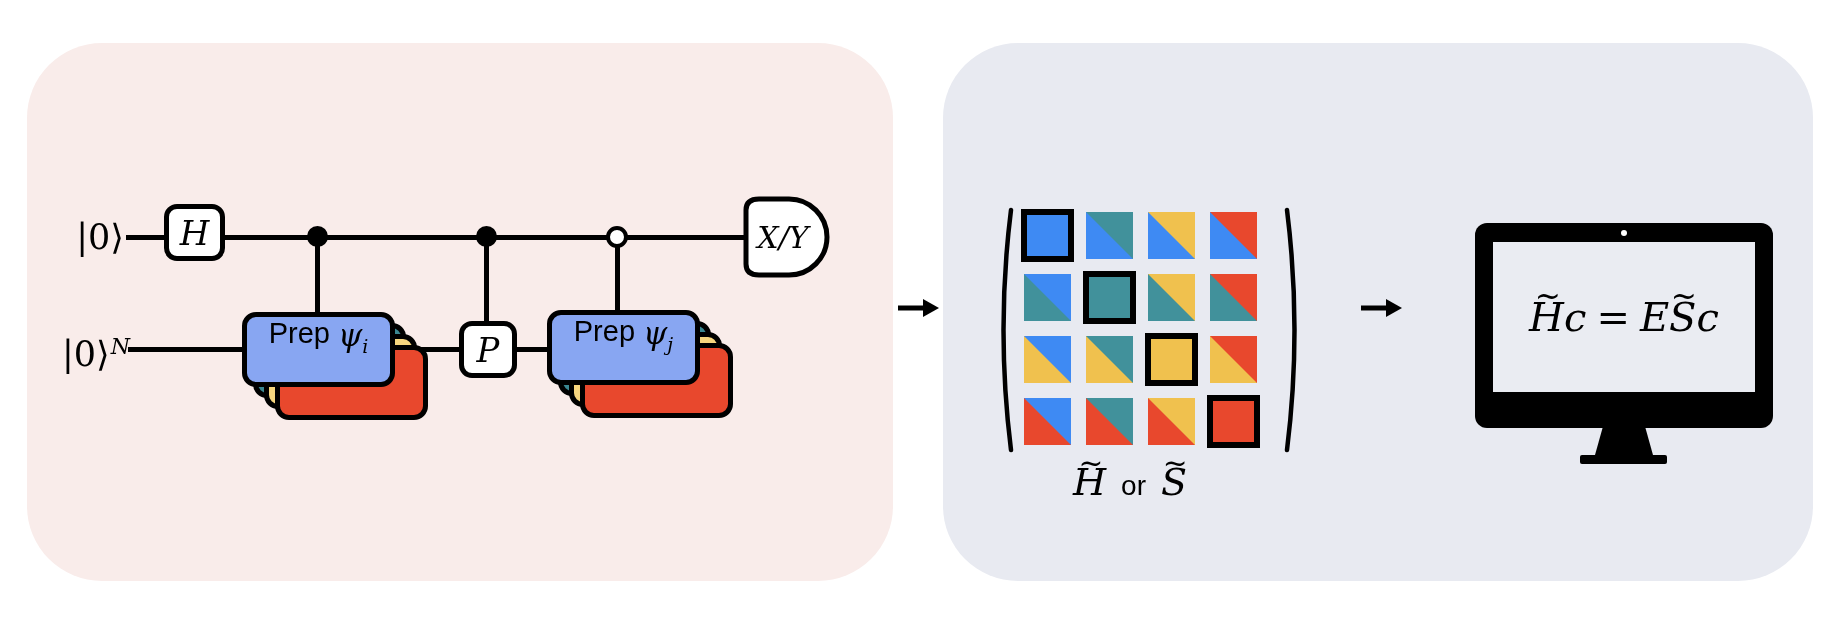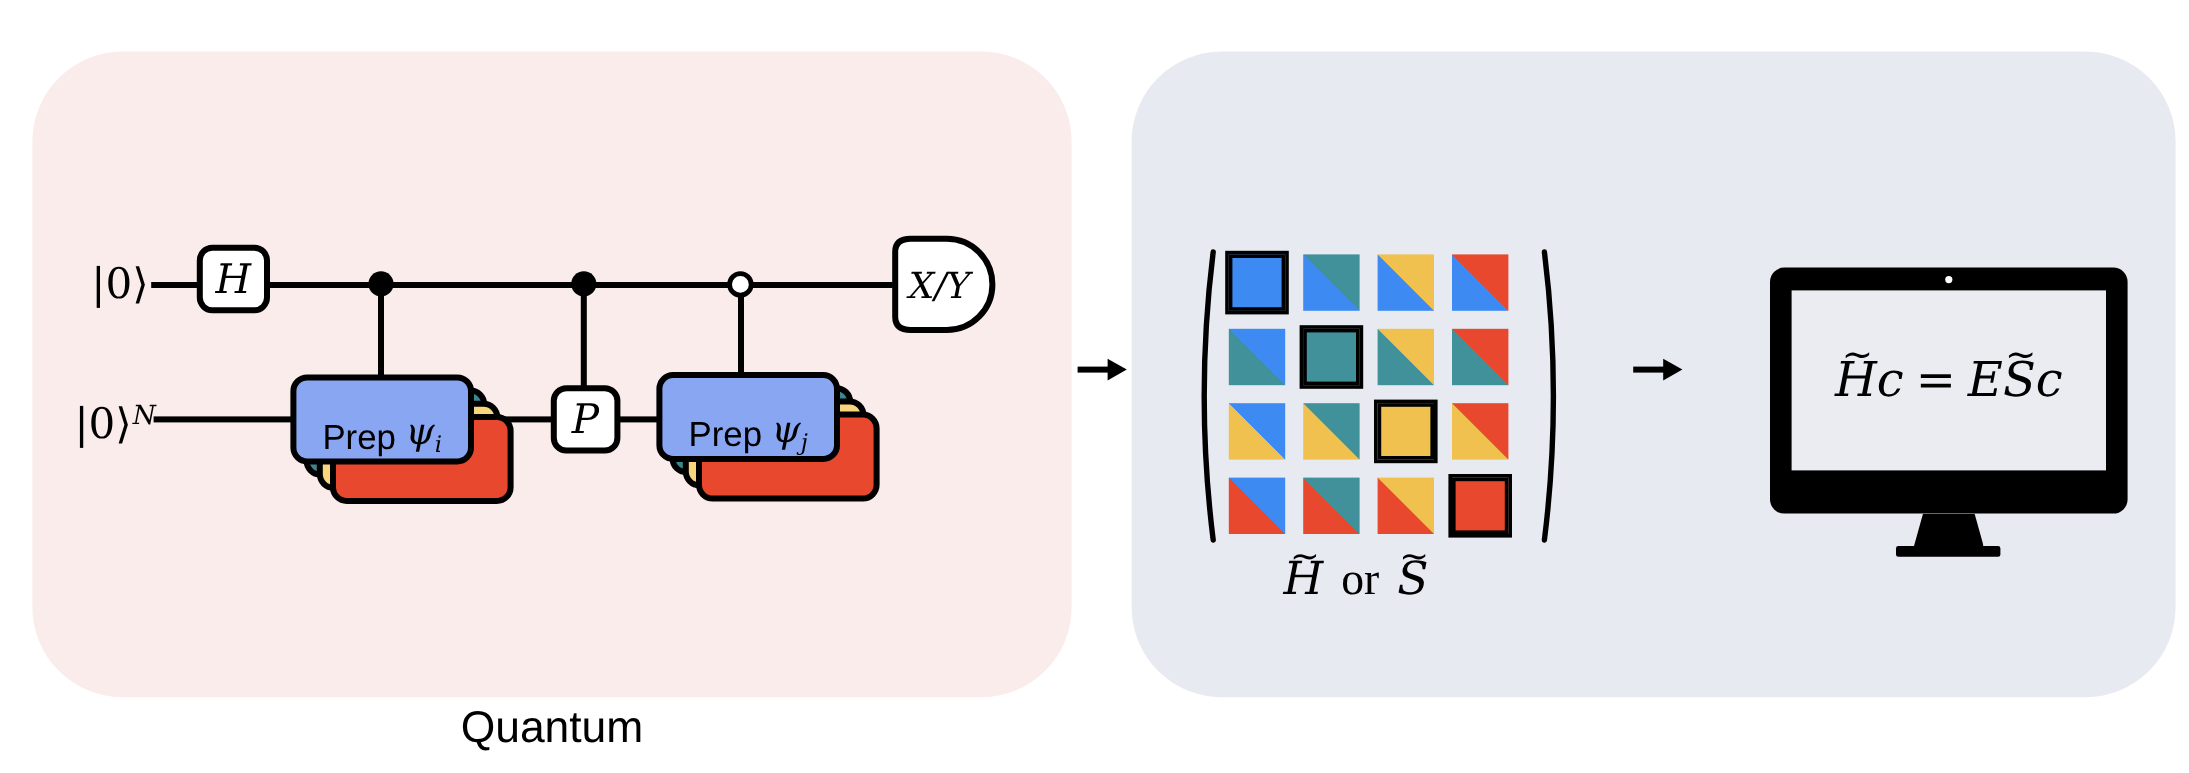--- a/index.html
+++ b/index.html
@@ -21,32 +21,32 @@
   .wire{position:absolute;background:#000;}
   .ctrl-dot{position:absolute;width:21px;height:21px;border-radius:50%;background:#000;}
   .ctrl-open{position:absolute;width:14px;height:14px;border:4.5px solid #000;border-radius:50%;background:#fff;}
   
   .gate{position:absolute;background:#fff;border:5px solid #000;border-radius:13px;
         display:flex;align-items:center;justify-content:center;font-size:34px;box-sizing:border-box;}
   
   .prep-stack{position:absolute;width:186px;height:108px;}
   .prep-layer{position:absolute;width:153px;height:75px;border:5px solid #000;border-radius:14px;box-sizing:border-box;}
   .prep-card{position:absolute;left:0;top:0;width:153px;height:75px;border:5px solid #000;border-radius:14px;
-             box-sizing:border-box;display:flex;align-items:flex-end;justify-content:center;gap:8px;}
+             box-sizing:border-box;display:flex;align-items:flex-start;justify-content:center;gap:8px;}
   .prep-word{font-size:29px;}
   .psi{font-size:31px;}
   .psi-sub{font-size:19px;vertical-align:-7px;}
   
   .matrix-grid{position:absolute;left:1024px;top:212px;display:grid;
                grid-template-columns:repeat(4,47px);grid-auto-rows:47px;gap:15px;}
   .tile{width:47px;height:47px;}
   .tile.diag{box-sizing:border-box;border:3px solid #000;outline:3px solid #000;}
   .matrix-label{position:absolute;left:1000px;top:460px;width:260px;display:flex;
                 justify-content:center;align-items:baseline;gap:15px;font-size:38px;}
-  .matrix-label .or-word{font-size:38px;font-family:Liberation Serif, serif;font-style:normal;}
+  .matrix-label .or-word{font-size:28px;font-family:Liberation Sans, sans-serif;font-style:normal;}
   
   .tilded{position:relative;display:inline-block;}
   .tilded .mk{position:absolute;left:54%;transform:translateX(-50%);top:-0.50em;font-size:0.78em;font-style:normal;}
   
   .monitor{position:absolute;left:1475px;top:223px;width:298px;height:205px;background:#000;border-radius:12px;}
   .monitor-screen{position:absolute;left:18px;top:19px;width:262px;height:150px;background:#EAECF2;
                   display:flex;align-items:center;justify-content:center;}
   .camera-dot{position:absolute;left:50%;top:7px;width:6px;height:6px;margin-left:-3px;border-radius:50%;background:#fff;}
   .screen-eq{font-size:40px;white-space:nowrap;}
   .screen-eq .eqs{margin:0 10px;}
@@ -158,15 +158,14 @@
     <div class="camera-dot"></div>
     <div class="monitor-screen">
       <div class="screen-eq math">
         <span class="tilded"><span class="mk">~</span><span>H</span></span><span>c</span><span class="eqs">=</span><span>E</span><span class="tilded"><span class="mk">~</span><span>S</span></span><span>c</span>
       </div>
     </div>
   </div>
   <div class="monitor-neck"></div>
   <div class="monitor-base"></div>
 
-  <div class="panel-label q">Quantum</div>
 
 </div>
 
 </body></html>

